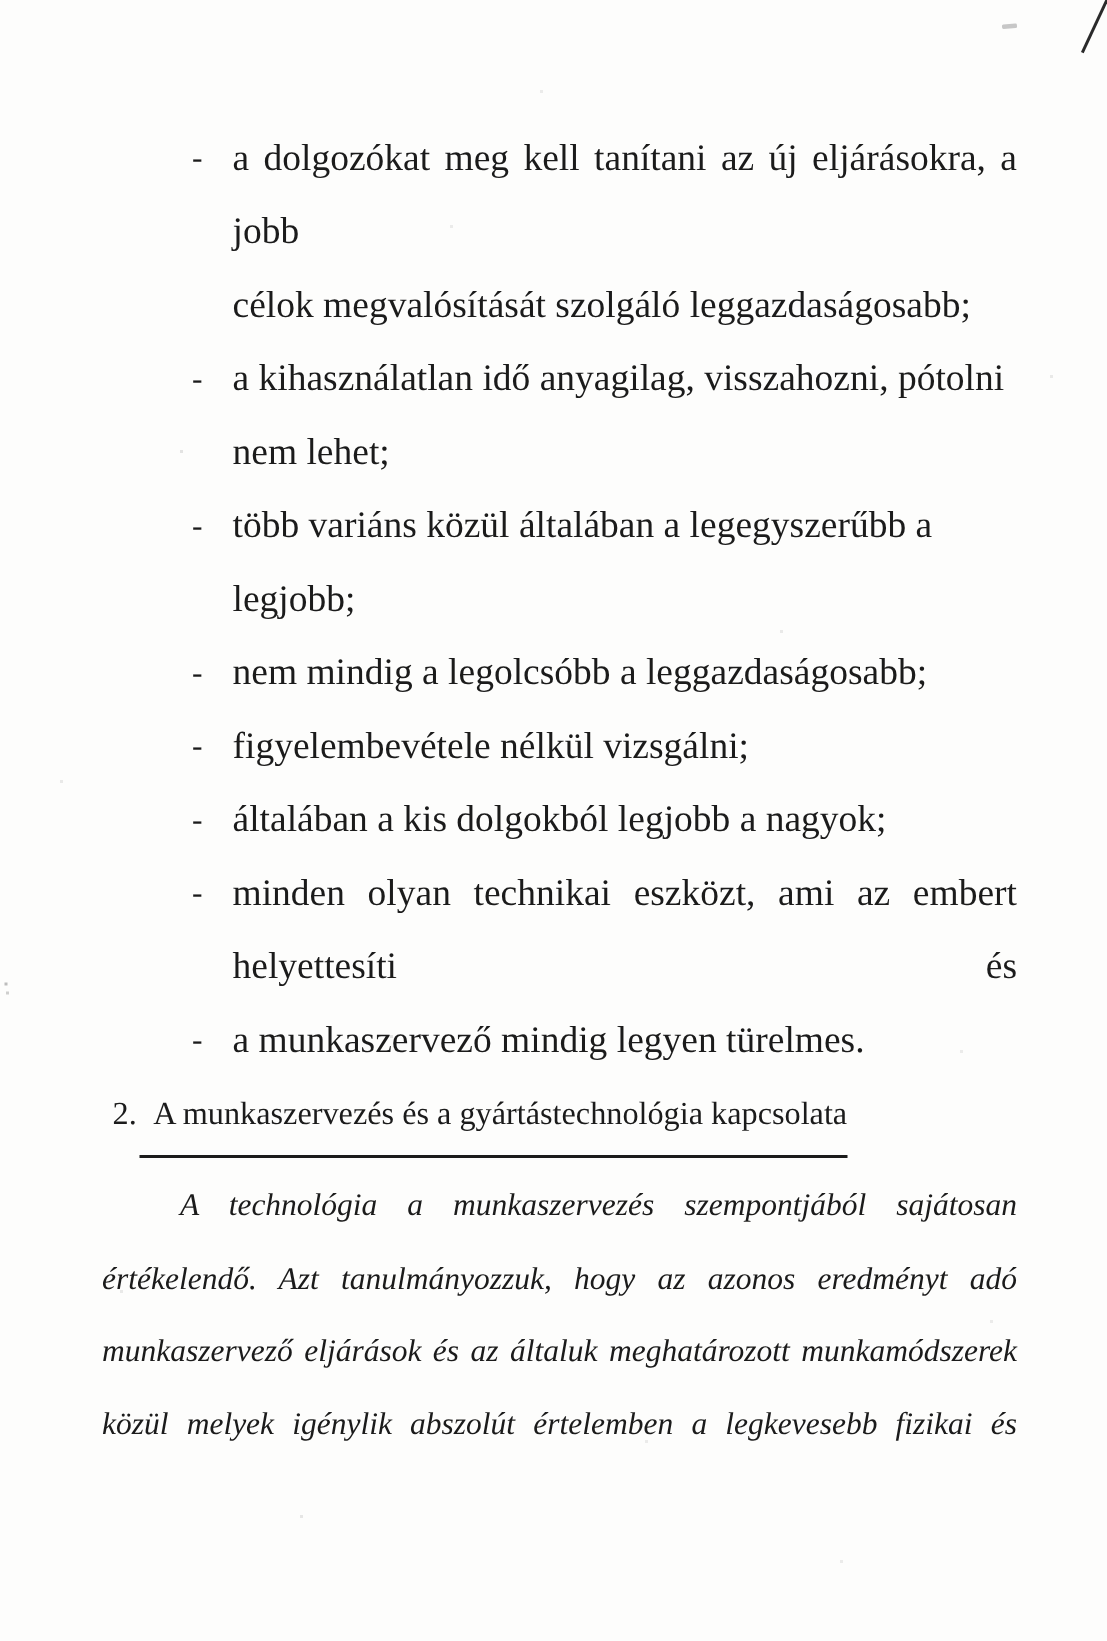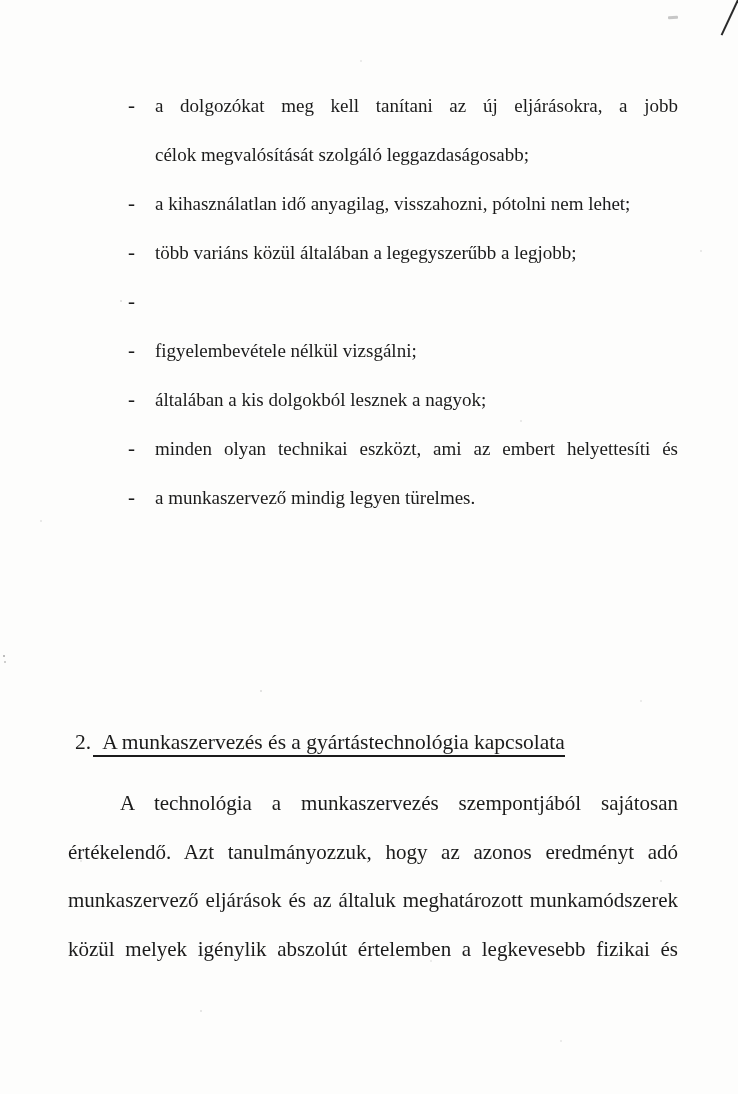--- a/index.html
+++ b/index.html
@@ -78,21 +78,21 @@
   }
   .bullet-dash {
     width: 27px;
     flex: 0 0 27px;
     font-size: 21px;
     line-height: 49px;
   }
   .bullet-text {
     width: 523px;
     flex: 0 0 523px;
-    font-size: 19px;
+    font-size: 25px;
     line-height: 49px;
     font-family: Liberation Serif, serif;
   }
   .text-line {
     white-space: normal;
   }
   .just {
     text-align: justify;
     text-align-last: justify;
   }
@@ -106,30 +106,31 @@
     font-weight: 400;
     line-height: 30px;
     white-space: nowrap;
   }
   .heading-number {
     padding-right: 2px;
   }
   .heading-title {
     border-bottom: 2px solid #1b1b1b;
     padding-left: 9px;
-    padding-bottom: 1px;
+    padding-bottom: 16px;
   }
 
   .body-paragraph {
     position: absolute;
     top: 779px;
     left: 68px;
     width: 610px;
     font-size: 21px;
     line-height: 48.5px;
+    font-style: italic;
   }
   .body-paragraph .text-line.indent {
     text-indent: 52px;
   }
 </style>
 </head>
 <body>
 
 <div class="page">
 
@@ -152,31 +153,34 @@
         </div>
       </div>
       <div class="bullet-item">
         <div class="bullet-dash">-</div>
         <div class="bullet-text">
           <div class="text-line">több variáns közül általában a legegyszerűbb a legjobb;</div>
         </div>
       </div>
       <div class="bullet-item">
         <div class="bullet-dash">-</div>
+        <div class="bullet-text">
+          <div class="text-line">nem mindig a legolcsóbb a leggazdaságosabb;</div>
+        </div>
       </div>
       <div class="bullet-item">
         <div class="bullet-dash">-</div>
         <div class="bullet-text">
           <div class="text-line">figyelembevétele nélkül vizsgálni;</div>
         </div>
       </div>
       <div class="bullet-item">
         <div class="bullet-dash">-</div>
         <div class="bullet-text">
-          <div class="text-line">általában a kis dolgokból lesznek a nagyok;</div>
+          <div class="text-line">általában a kis dolgokból legjobb a nagyok;</div>
         </div>
       </div>
       <div class="bullet-item">
         <div class="bullet-dash">-</div>
         <div class="bullet-text">
           <div class="text-line just">minden olyan technikai eszközt, ami az embert helyettesíti és</div>
         </div>
       </div>
       <div class="bullet-item">
         <div class="bullet-dash">-</div>

